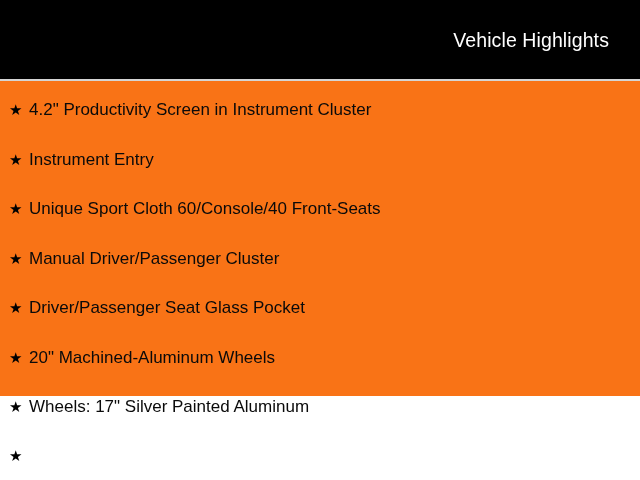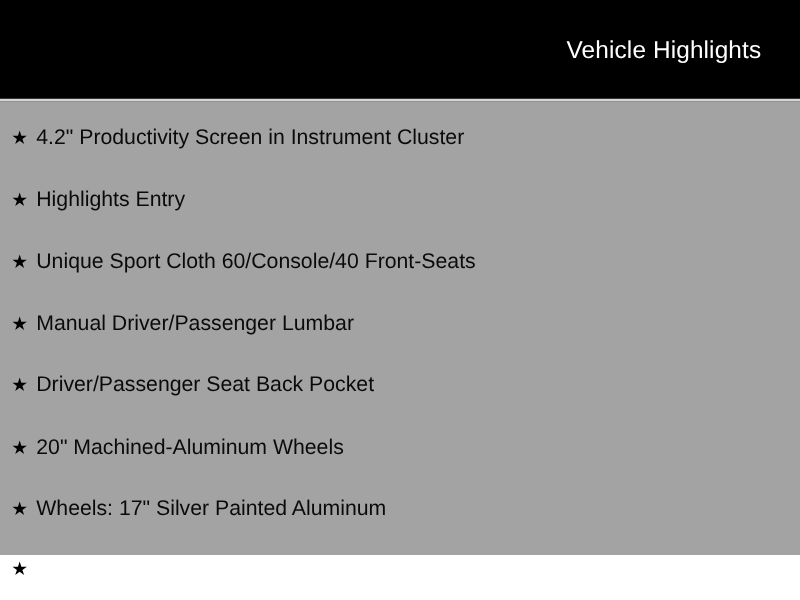--- a/index.html
+++ b/index.html
@@ -10,22 +10,22 @@
   body {
     width: 640px;
     height: 480px;
     background: #ffffff;
     font-family: "Liberation Sans", sans-serif;
     overflow: hidden;
   }
   .page {
     position: relative;
     width: 640px;
-    height: 444px;
-    background: #a3a3a3;
+    height: 396px;
+    background: #f97316;
     box-sizing: border-box;
   }
   .header-bar {
     position: absolute;
     top: 0;
     left: 0;
     width: 640px;
     height: 81px;
     background: #000000;
     border-bottom: 2px solid #d5d5d5;
@@ -88,36 +88,36 @@
 
   <ul class="highlights-list">
 
     <li class="highlight-item">
       <span class="bullet-star">★</span>
       <span class="highlight-text">4.2" Productivity Screen in Instrument Cluster</span>
     </li>
 
     <li class="highlight-item">
       <span class="bullet-star">★</span>
-      <span class="highlight-text">Highlights Entry</span>
+      <span class="highlight-text">Instrument Entry</span>
     </li>
 
     <li class="highlight-item">
       <span class="bullet-star">★</span>
       <span class="highlight-text">Unique Sport Cloth 60/Console/40 Front-Seats</span>
     </li>
 
     <li class="highlight-item">
       <span class="bullet-star">★</span>
-      <span class="highlight-text">Manual Driver/Passenger Lumbar</span>
+      <span class="highlight-text">Manual Driver/Passenger Cluster</span>
     </li>
 
     <li class="highlight-item">
       <span class="bullet-star">★</span>
-      <span class="highlight-text">Driver/Passenger Seat Back Pocket</span>
+      <span class="highlight-text">Driver/Passenger Seat Glass Pocket</span>
     </li>
 
     <li class="highlight-item">
       <span class="bullet-star">★</span>
       <span class="highlight-text">20" Machined-Aluminum Wheels</span>
     </li>
 
     <li class="highlight-item">
       <span class="bullet-star">★</span>
       <span class="highlight-text">Wheels: 17" Silver Painted Aluminum</span>

